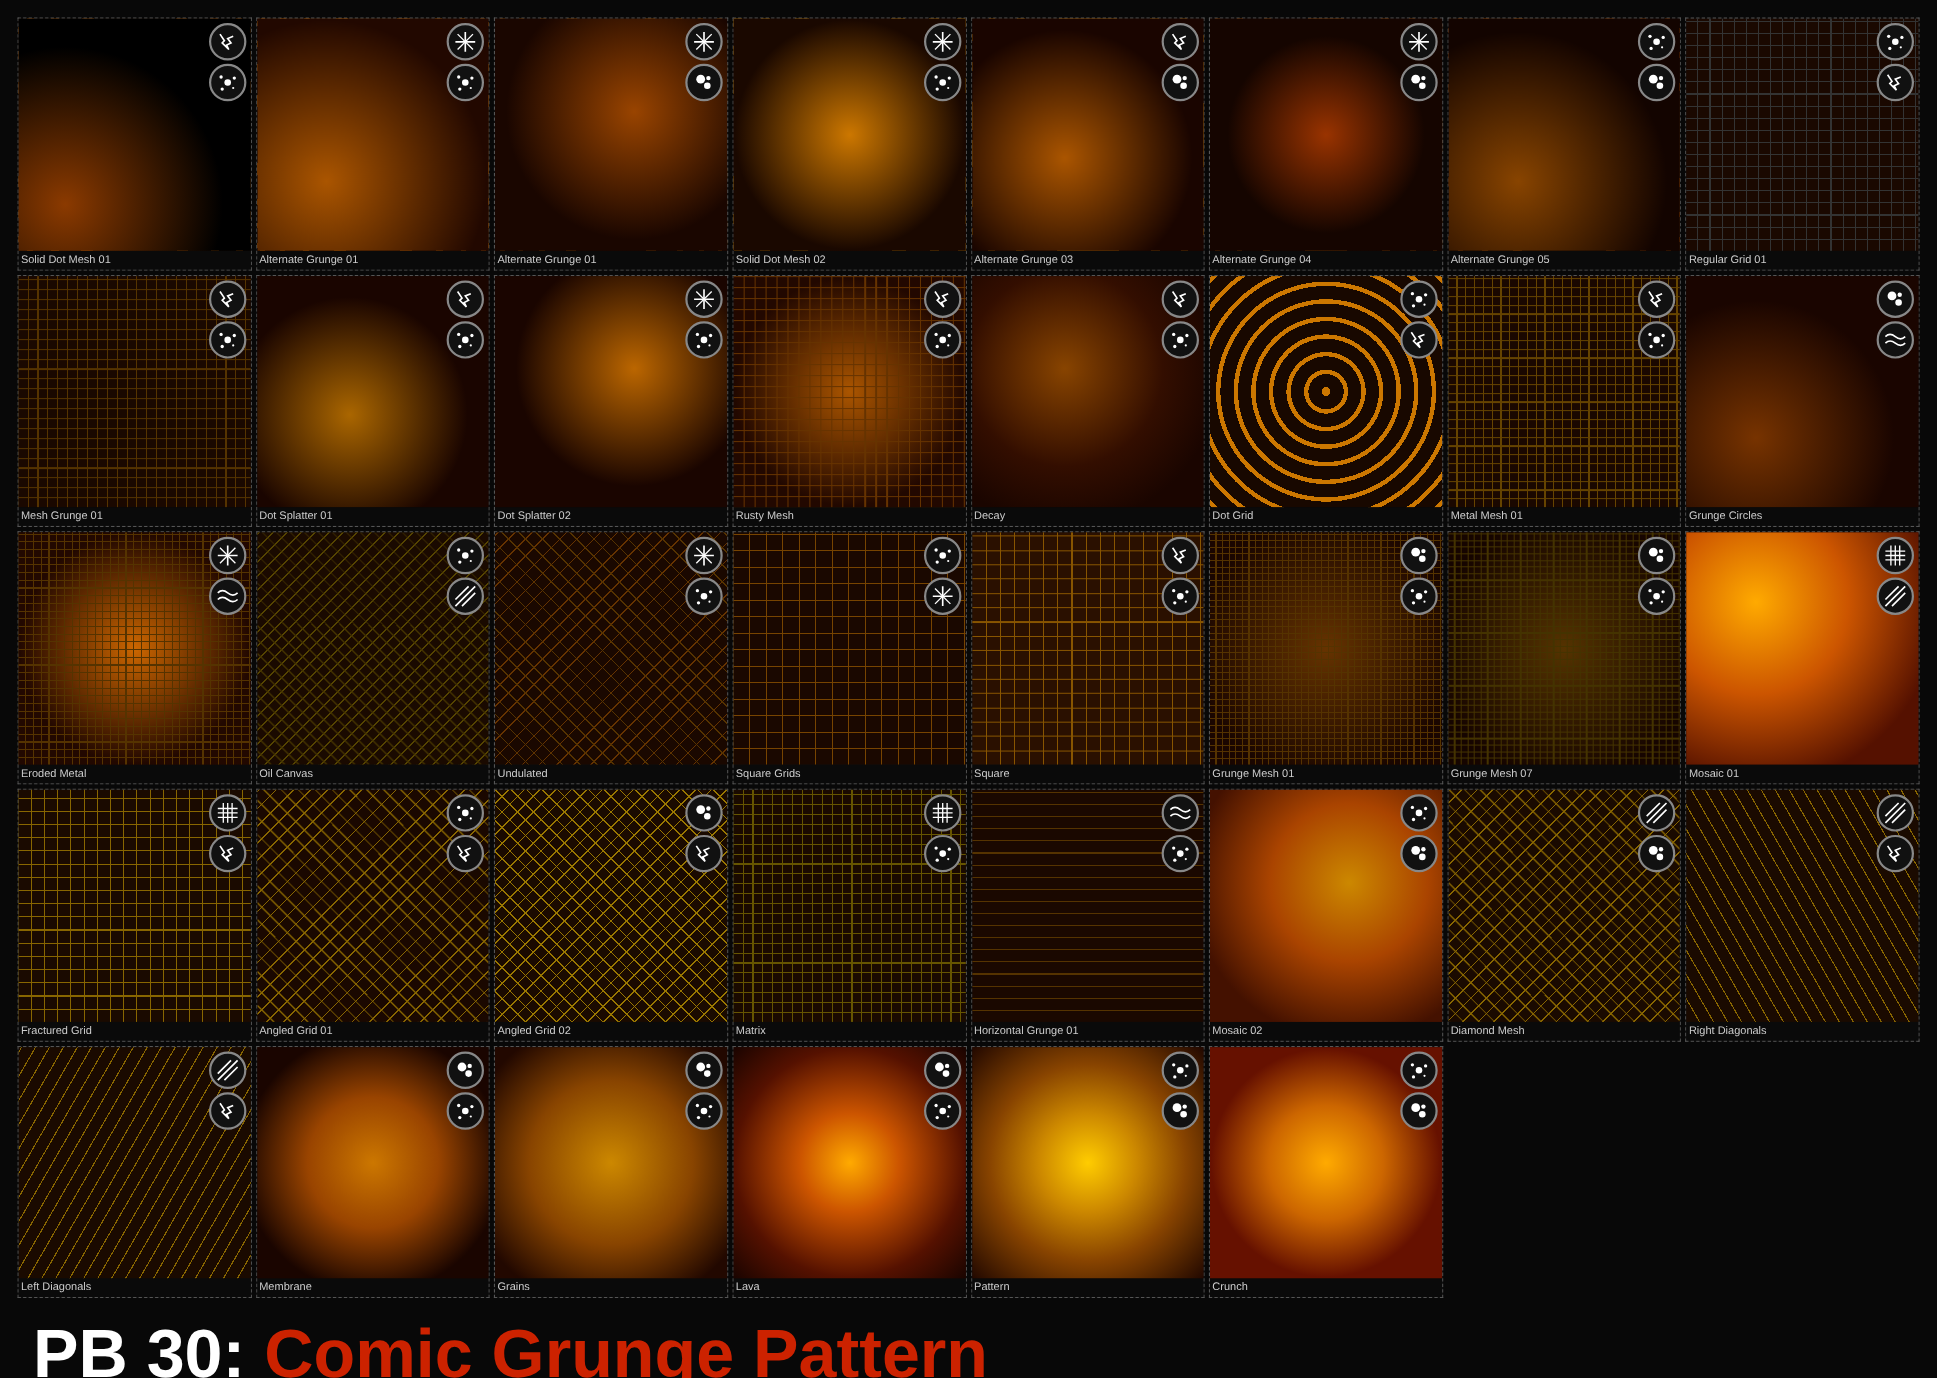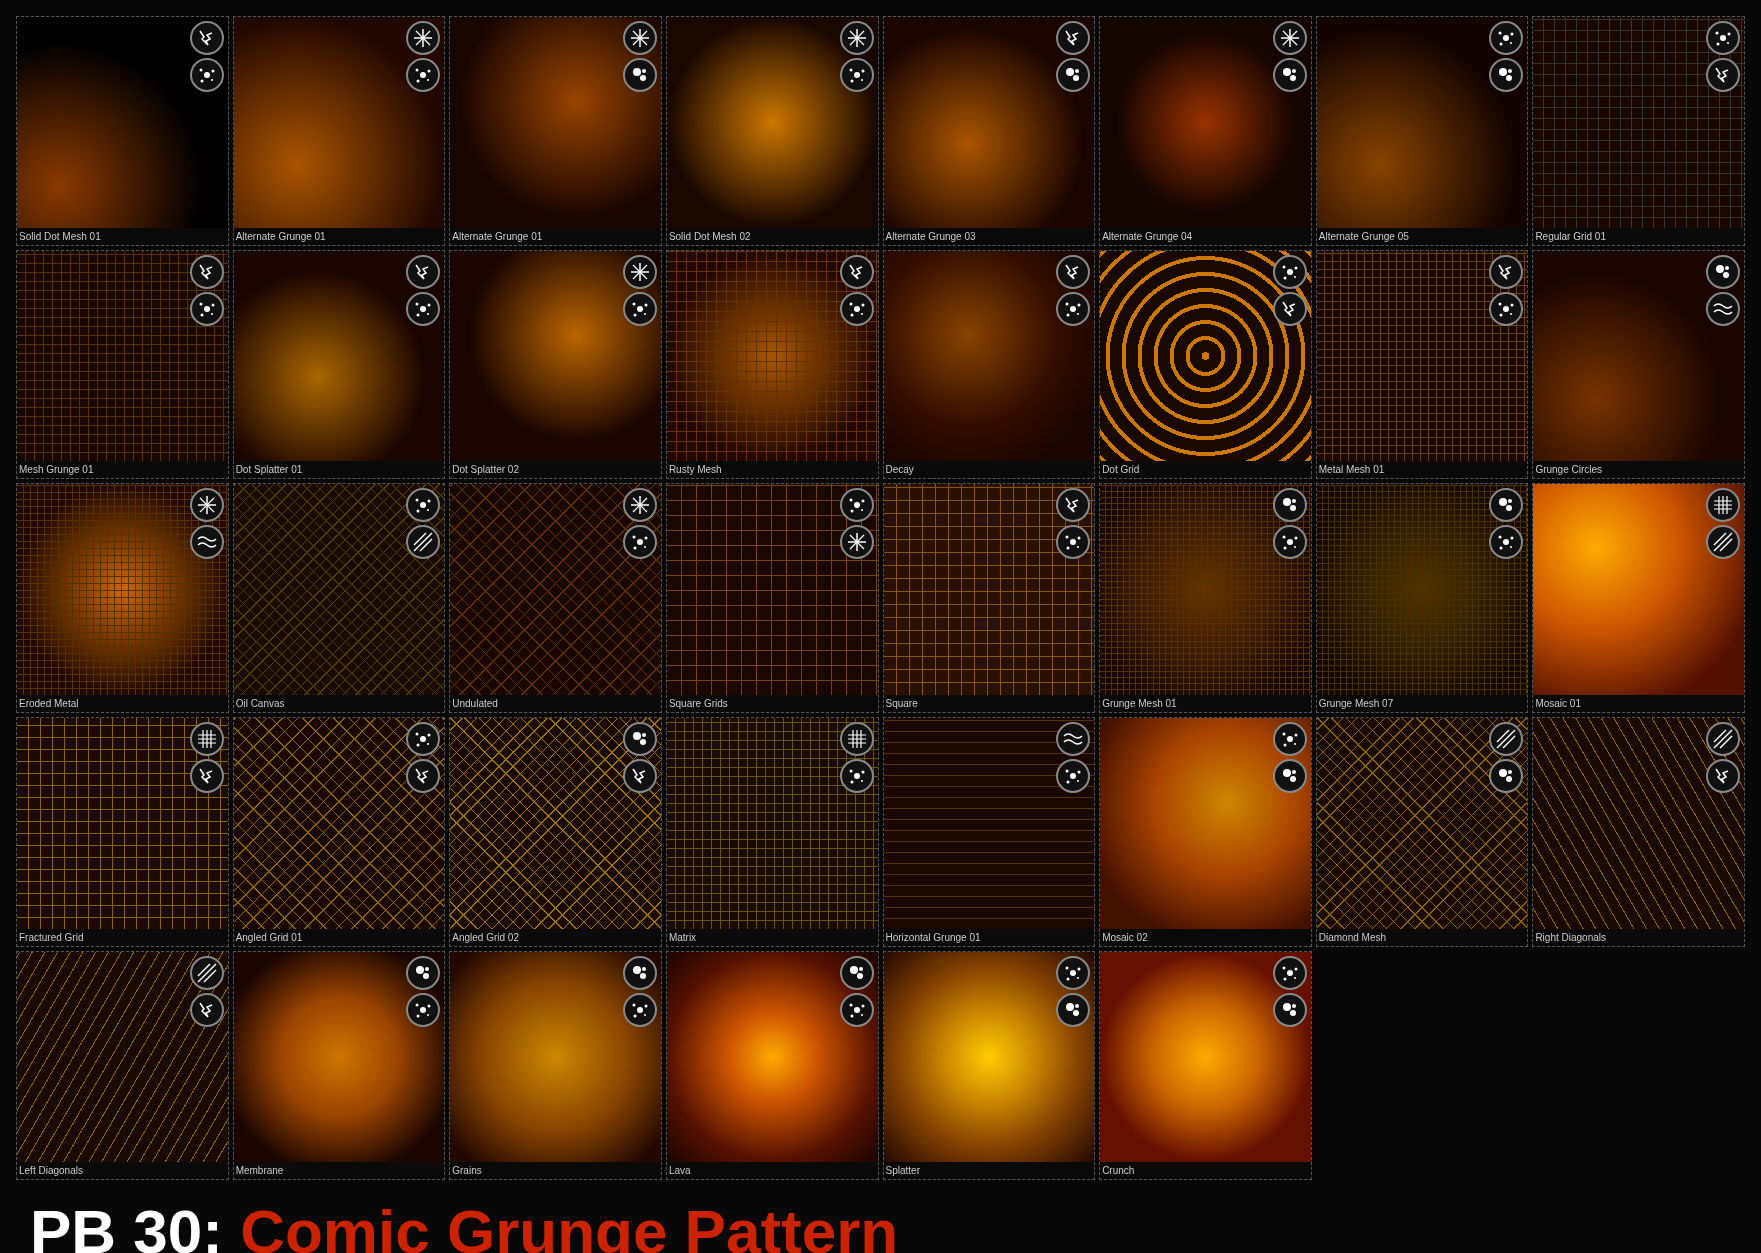--- a/index.html
+++ b/index.html
@@ -942,21 +942,21 @@
             </div>
             <div class="circle-icon">
               <svg viewBox="0 0 22 22" fill="none" xmlns="http://www.w3.org/2000/svg">
                 <ellipse cx="8" cy="8" rx="4" ry="4" fill="white"></ellipse>
                 <ellipse cx="14" cy="14" rx="3" ry="3" fill="white"></ellipse>
                 <ellipse cx="15" cy="7" rx="2" ry="2" fill="white"></ellipse>
               </svg>
             </div>
           </div>
         </div>
-        <div class="pattern-label">Splatter</div>
+        <div class="pattern-label">Pattern</div>
       </div>
       <div class="pattern-cell">
         <div class="pattern-image pat-crunch">
           <div class="circle-overlay">
             <div class="circle-icon">
               <svg viewBox="0 0 22 22" fill="none" xmlns="http://www.w3.org/2000/svg">
                 <circle cx="11" cy="11" r="3" fill="white"></circle>
                 <circle cx="5" cy="6" r="1.5" fill="white"></circle>
                 <circle cx="17" cy="7" r="1.5" fill="white"></circle>
                 <circle cx="6" cy="17" r="1.5" fill="white"></circle>

